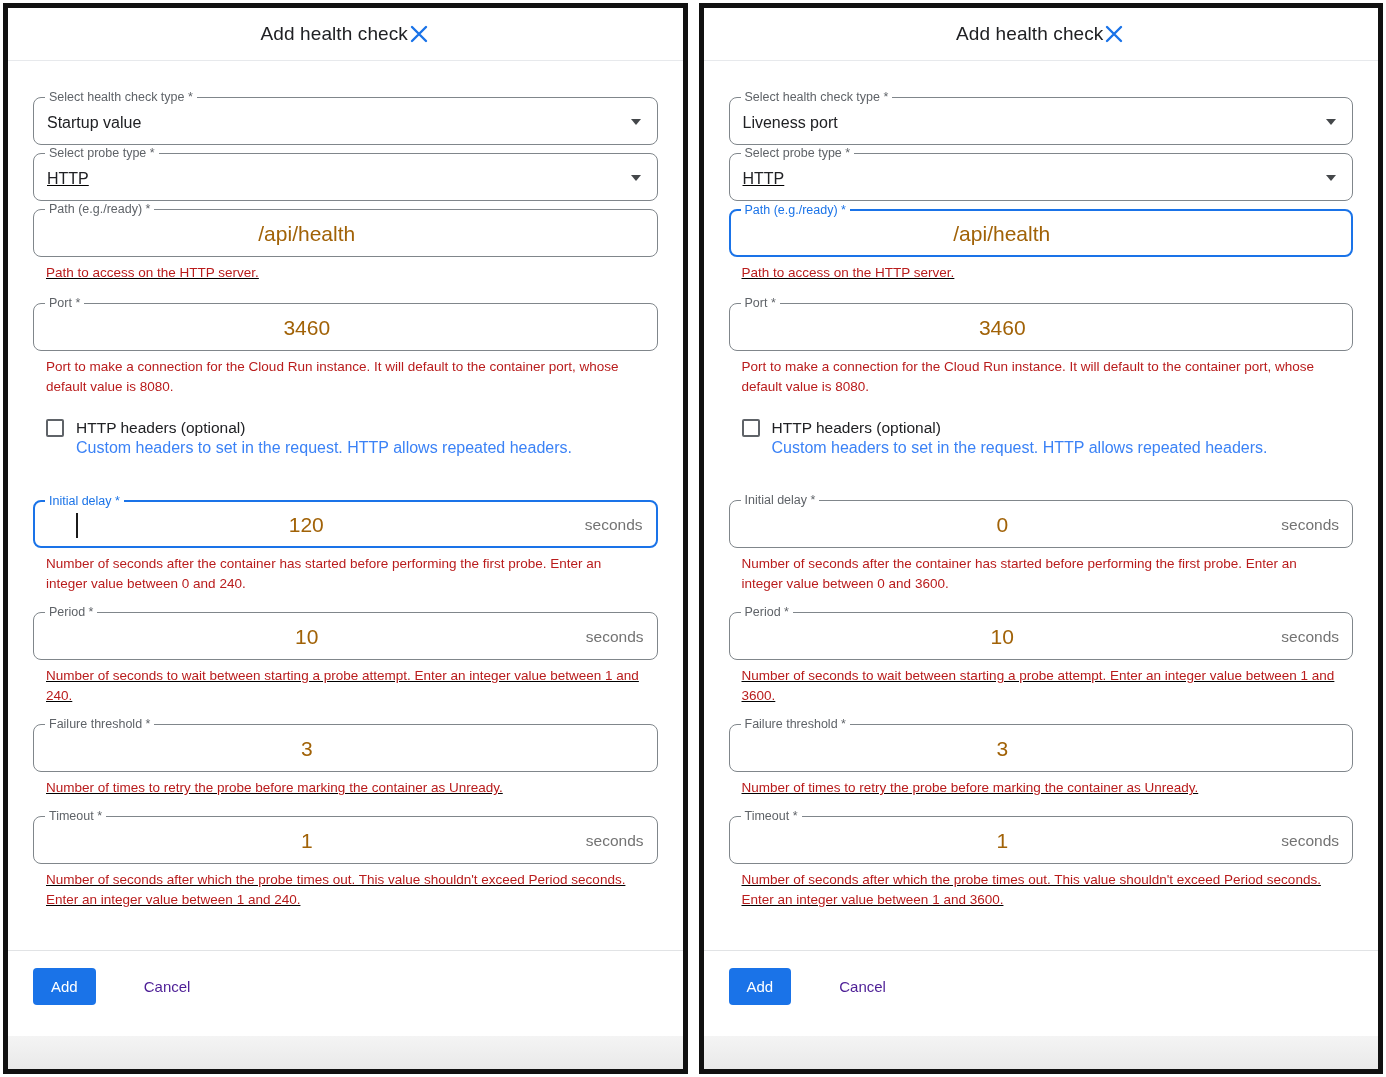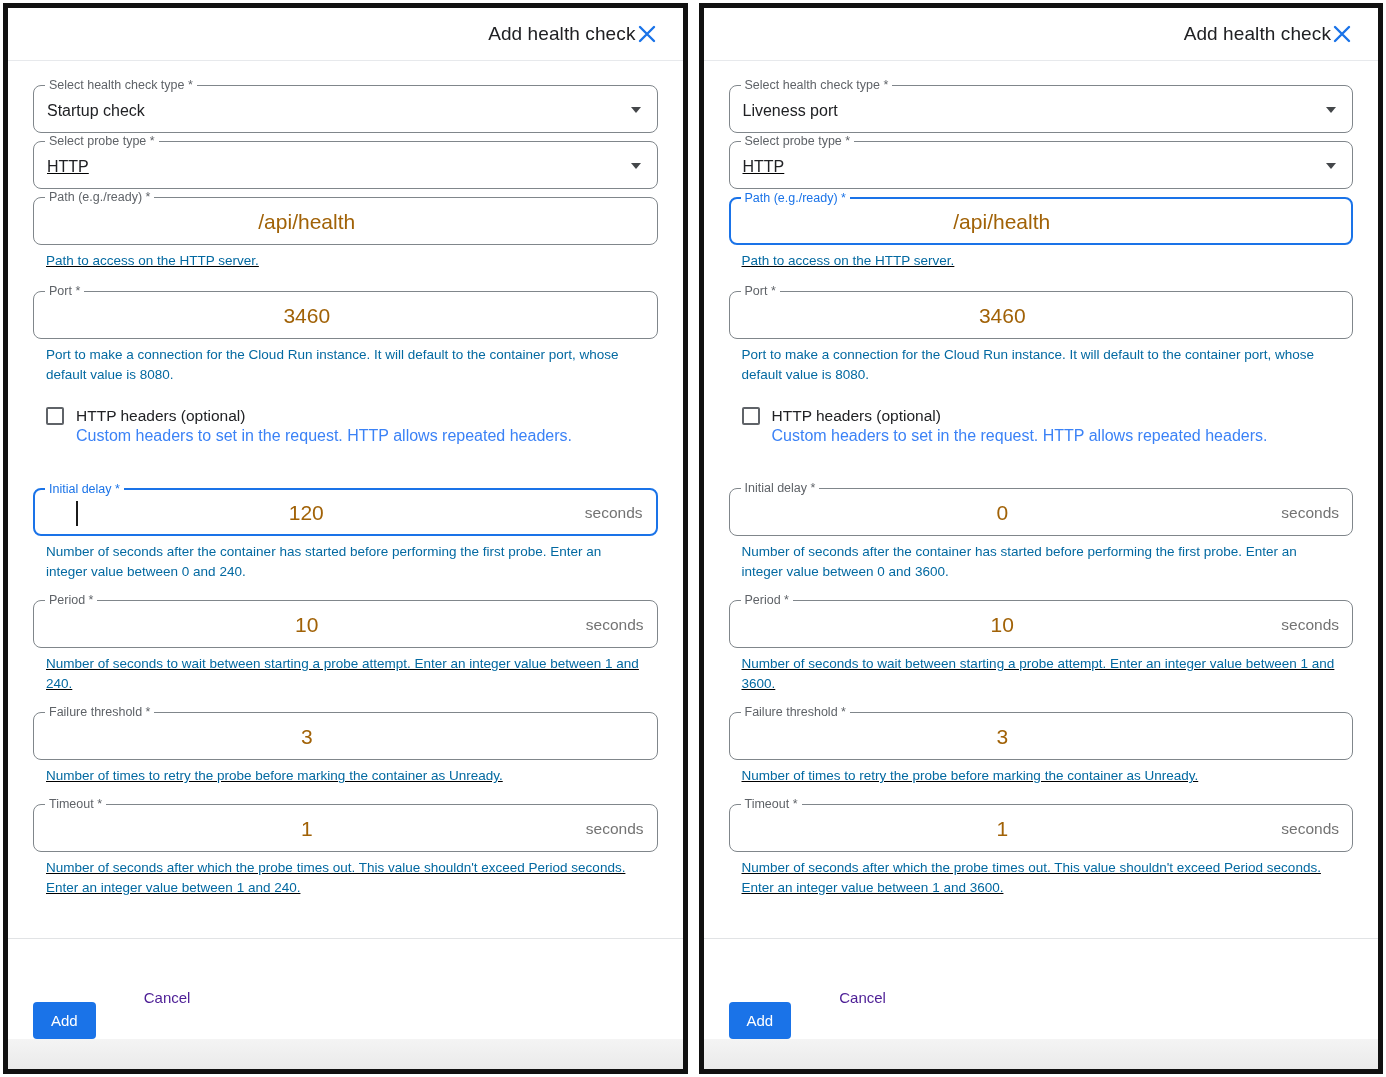--- a/index.html
+++ b/index.html
@@ -14,21 +14,21 @@
   .panel {
     flex:1 1 0;
     border:5px solid #111111;
     background:#ffffff;
     display:flex; flex-direction:column;
     overflow:hidden;
   }
   .dialog-header {
     flex:0 0 auto;
     height:53px;
-    display:flex; align-items:center; justify-content:flex-end;
+    display:flex; align-items:center; justify-content:center;
     padding:0 25px;
     border-bottom:1px solid #e7e9ec;
   }
   .dialog-title { font-size:19px; color:#202124; letter-spacing:.1px; }
   .close-btn {
     background:none; border:none; padding:2px; cursor:pointer;
     display:flex; align-items:center; justify-content:center;
   }
   .form { flex:1 1 auto; padding:0 25px; }
   .group { position:relative; }
@@ -71,24 +71,24 @@
   .suffix {
     position:absolute; right:13px; top:50%; transform:translateY(-50%);
     font-size:15.5px; color:#737373; padding-top:2px;
   }
   .caret {
     position:absolute; left:41px; top:11px;
     width:1.5px; height:25px; background:#1b1b1b;
   }
   .helper {
     margin:6px 0 0 13px;
-    font-size:13.5px; line-height:20px; color:#0369a1;
+    font-size:13.5px; line-height:20px; color:#b91c1c;
     max-width:600px;
   }
-  .m-first { margin-top:24px;border-radius:12px; }
+  .m-first { margin-top:36px;border-radius:12px; }
   .m-22 { margin-top:8px;text-decoration:underline; }
   .m-20 { margin-top:20px; }
   .m-42 { margin-top:42px; }
   .m-18 { margin-top:18px;text-decoration:underline; }
   .checkbox-row { display:flex; margin:20px 0 16px 13px; }
   .checkbox {
     flex:0 0 auto;
     width:18px; height:18px; margin-top:2px;
     border:2px solid #5f6368; border-radius:2px;
     background:#fff; cursor:pointer;
@@ -97,21 +97,20 @@
   .checkbox-label { font-size:15.5px; line-height:21px; color:#202124; }
   .checkbox-helper { font-size:16px; line-height:20px; color:#3b82f6; }
   .actions-divider { height:1px; background:#e1e3e5; margin:40px -25px 0 -25px; }
   .actions { display:flex; align-items:center; margin-top:17px; }
   .btn-add {
     background:#1a73e8; color:#ffffff;
     border:none; border-radius:4px;
     height:37px; padding:0 18px;
     font-size:15px; font-weight:500; font-family:inherit;
     cursor:pointer;
-    margin-top:46px;
   }
   .btn-cancel {
     background:none; border:none;
     color:#4c1d95; font-size:15px; font-weight:500; font-family:inherit;
     margin-left:48px; padding:0; cursor:pointer;
   }
   .footer-strip {
     flex:0 0 auto; margin-top:auto;
     height:33px;
     background:linear-gradient(180deg,#f4f4f4 0%,#e9e9e9 100%);
@@ -130,21 +129,21 @@
           <path d="M2 2 L16 16 M16 2 L2 16" stroke="#1a73e8" stroke-width="2.4" stroke-linecap="round" fill="none"></path>
         </svg>
       </button>
     </div>
 
     <div class="form">
 
       <div class="group m-first">
         <div class="field">
           <label>Select health check type *</label>
-          <div class="select-value">Startup check</div>
+          <div class="select-value">Startup value</div>
           <span class="chevron"></span>
         </div>
       </div>
 
       <div class="group m-22">
         <div class="field">
           <label>Select probe type *</label>
           <div class="select-value">HTTP</div>
           <span class="chevron"></span>
         </div>

